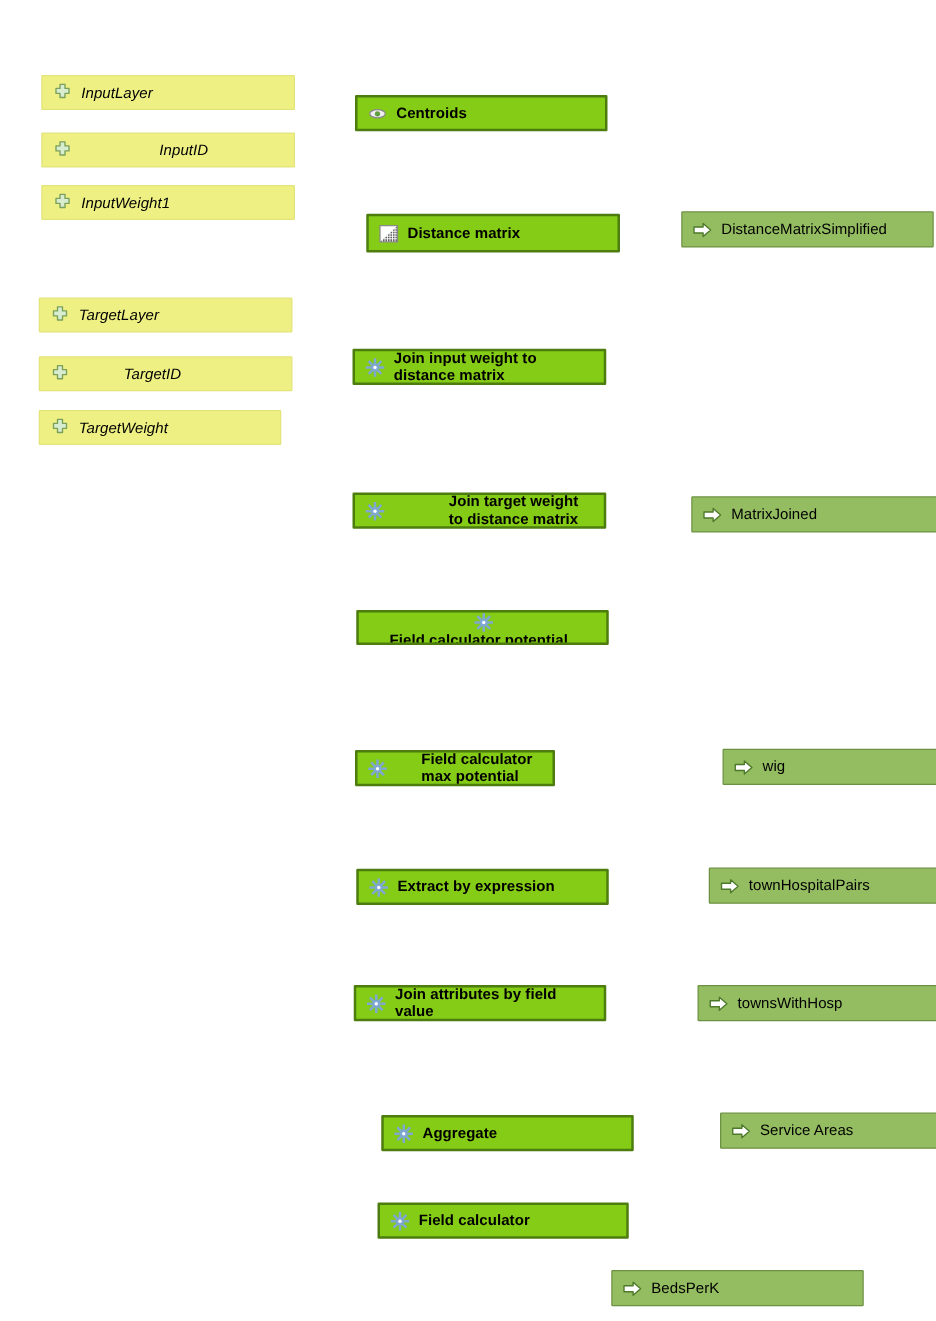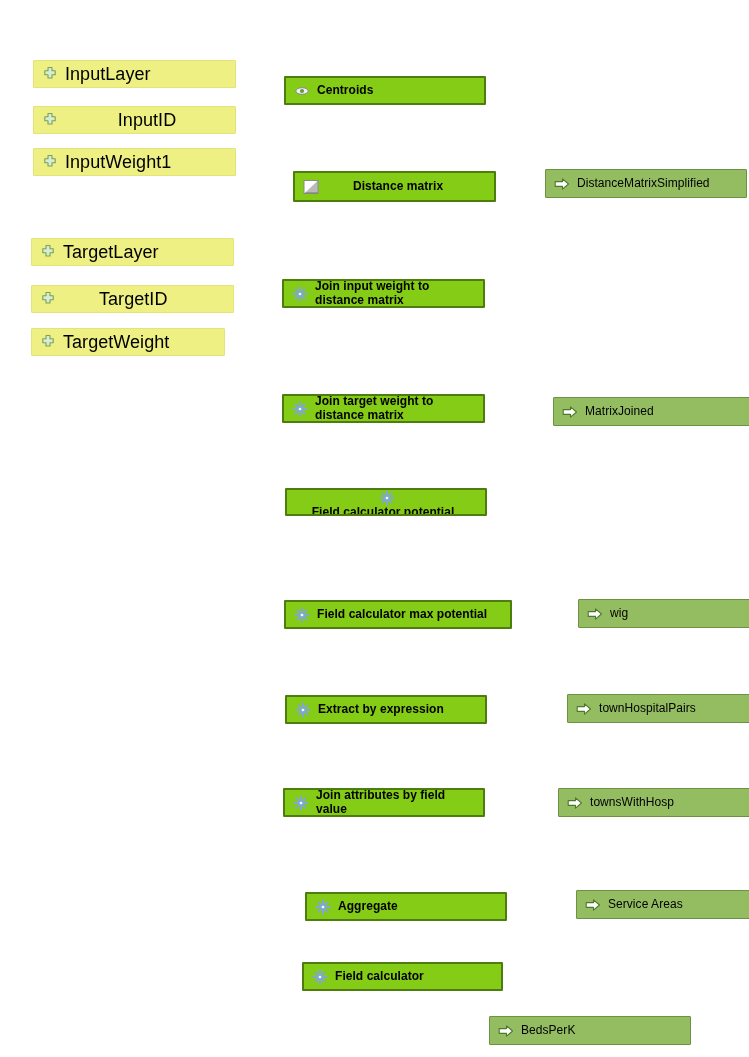--- a/index.html
+++ b/index.html
@@ -51,21 +51,22 @@
     letter-spacing: 0.05px;
   }
 
   
   .node.param {
     background: #eef084;
     border: 1px solid #e2e47a;
     border-radius: 1px;
   }
   .node.param .label {
-    font-size: 18px;
+    font-size: 12px;
+    font-style: italic;
   }
 
   
   .node.algo {
     background: #84cc16;
     border: 2px solid #4d7c0f;
     border-radius: 1px;
     font-weight: bold;
   }
 
@@ -141,21 +142,21 @@
     </div>
     <div class="node algo" style="left: 284px; top: 76px; width: 202px; height: 29px;">
       <span class="icon">
         <svg viewBox="0 0 16 16" xmlns="http://www.w3.org/2000/svg">
           <ellipse cx="8" cy="8" rx="6.2" ry="3.3" fill="#efefef" stroke="#8a8a8a" stroke-width="1"></ellipse>
           <circle cx="8" cy="8" r="2.1" fill="#5f9e3f"></circle>
         </svg>
       </span>
       <span class="label">Centroids</span>
     </div>
-    <div class="node algo" style="left: 293px; top: 171px; width: 203px; height: 31px; gap: 27px;">
+    <div class="node algo" style="left: 293px; top: 171px; width: 203px; height: 31px;">
       <span class="icon">
         <svg viewBox="0 0 16 16" xmlns="http://www.w3.org/2000/svg">
           <rect x="1" y="1.5" width="14" height="13" fill="#ffffff" stroke="#8a8a8a" stroke-width="1"></rect>
           <path d="M1.5 14.2 L14.5 2 L14.5 14.2 Z" fill="#5e5e5e"></path>
           <g stroke="#ffffff" stroke-width="0.7">
             <path d="M3 14.2 V6 M5 14.2 V5 M7 14.2 V4 M9 14.2 V3 M11 14.2 V2.6 M13 14.2 V2.2"></path>
             <path d="M2 12 H14.5 M3 10 H14.5 M5 8 H14.5 M7 6 H14.5 M9 4 H14.5"></path>
           </g>
         </svg>
       </span>
@@ -173,21 +174,21 @@
             <path d="M9.5 10.9 L10.9 9.5 L13.8 12.4 L12.4 13.8z"></path>
             <path d="M12.4 2.2 L13.8 3.6 L10.9 6.5 L9.5 5.1z"></path>
             <path d="M3.6 13.8 L2.2 12.4 L5.1 9.5 L6.5 10.9z"></path>
             <circle cx="8" cy="8" r="3.4"></circle>
           </g>
           <circle cx="8" cy="8" r="1.35" fill="#ffffff"></circle>
         </svg>
       </span>
       <span class="label">Join input weight to distance matrix</span>
     </div>
-    <div class="node algo two-line" style="left: 282px; top: 394px; width: 203px; height: 29px;">
+    <div class="node algo two-line" style="left: 282px; top: 394px; width: 203px; height: 29px; gap: 44px;">
       <span class="icon">
         <svg viewBox="0 0 16 16" xmlns="http://www.w3.org/2000/svg">
           <g fill="#7fa7d4">
             <path d="M7 0.6h2v4.1H7z"></path>
             <path d="M7 11.3h2v4.1H7z"></path>
             <path d="M0.6 7h4.1v2H0.6z"></path>
             <path d="M11.3 7h4.1v2h-4.1z"></path>
             <path d="M2.2 3.6 L3.6 2.2 L6.5 5.1 L5.1 6.5z"></path>
             <path d="M9.5 10.9 L10.9 9.5 L13.8 12.4 L12.4 13.8z"></path>
             <path d="M12.4 2.2 L13.8 3.6 L10.9 6.5 L9.5 5.1z"></path>
@@ -211,21 +212,21 @@
             <path d="M9.5 10.9 L10.9 9.5 L13.8 12.4 L12.4 13.8z"></path>
             <path d="M12.4 2.2 L13.8 3.6 L10.9 6.5 L9.5 5.1z"></path>
             <path d="M3.6 13.8 L2.2 12.4 L5.1 9.5 L6.5 10.9z"></path>
             <circle cx="8" cy="8" r="3.4"></circle>
           </g>
           <circle cx="8" cy="8" r="1.35" fill="#ffffff"></circle>
         </svg>
       </span>
       <span class="label">Field calculator potential</span>
     </div>
-    <div class="node algo two-line" style="left: 284px; top: 600px; width: 228px; height: 29px;">
+    <div class="node algo two-line" style="left: 284px; top: 600px; width: 160px; height: 29px; gap: 20px;">
       <span class="icon">
         <svg viewBox="0 0 16 16" xmlns="http://www.w3.org/2000/svg">
           <g fill="#7fa7d4">
             <path d="M7 0.6h2v4.1H7z"></path>
             <path d="M7 11.3h2v4.1H7z"></path>
             <path d="M0.6 7h4.1v2H0.6z"></path>
             <path d="M11.3 7h4.1v2h-4.1z"></path>
             <path d="M2.2 3.6 L3.6 2.2 L6.5 5.1 L5.1 6.5z"></path>
             <path d="M9.5 10.9 L10.9 9.5 L13.8 12.4 L12.4 13.8z"></path>
             <path d="M12.4 2.2 L13.8 3.6 L10.9 6.5 L9.5 5.1z"></path>

